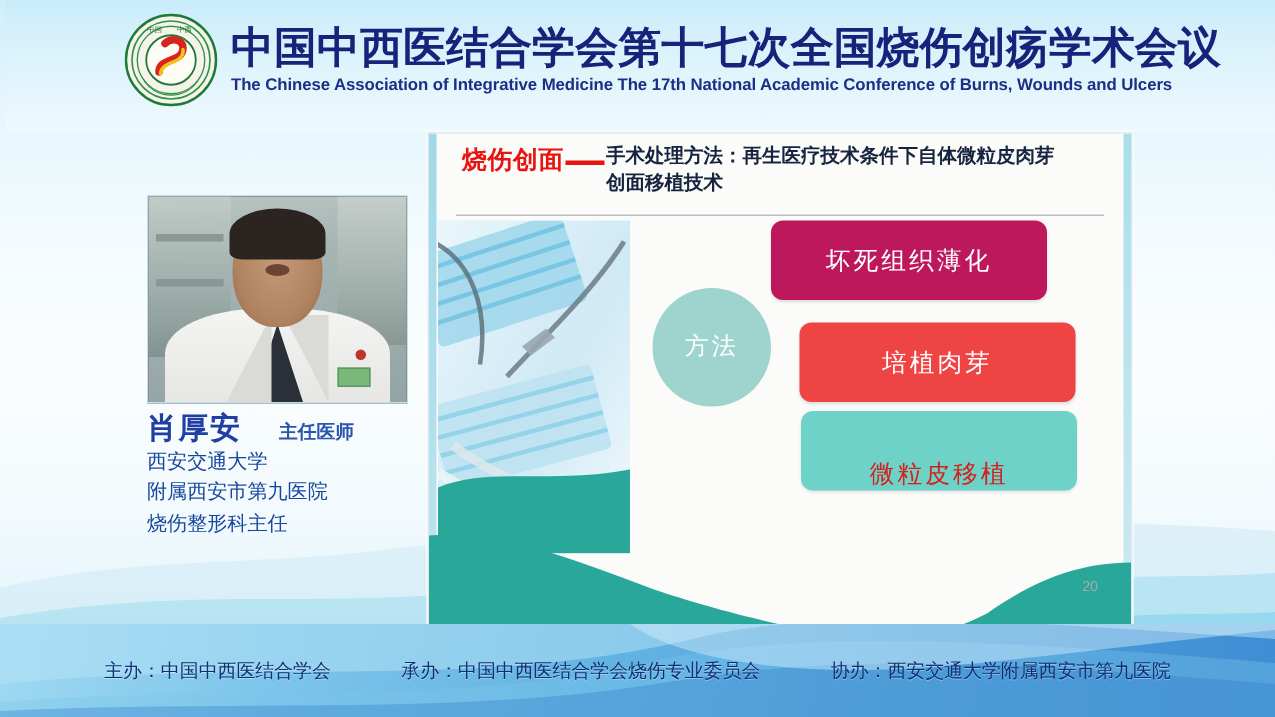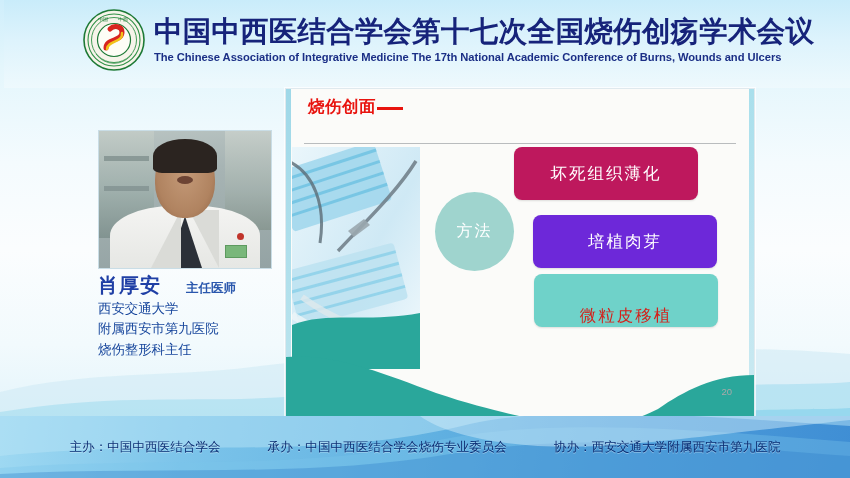--- a/index.html
+++ b/index.html
@@ -305,21 +305,21 @@
   }
   #flow-box-1 {
     left: 228px; top: 58px;
     width: 184px; height: 53px;
     background: #be185d;
   }
   #flow-box-1 .flow-box-label { color: #ffffff; }
   #flow-box-2 {
     left: 247px; top: 126px;
     width: 184px; height: 53px;
-    background: #6d28d9;
+    background: #ef4444;
   }
   #flow-box-2 .flow-box-label { color: #ffffff; }
   #flow-box-3 {
     left: 248px; top: 185px;
     width: 184px; height: 53px;
     background: #6fd2c9;
     align-items: flex-end;
   }
   #flow-box-3 .flow-box-label {
     color: #d4211b;
@@ -427,20 +427,21 @@
     <div class="presenter-line">烧伤整形科主任</div>
   </div>
 
   <div id="slide">
     <div id="slide-accent-left"></div>
     <div id="slide-accent-right"></div>
 
     <div id="slide-title-row">
       <span id="slide-kicker">烧伤创面</span>
       <span id="slide-dash"></span>
+      <span id="slide-subtitle">手术处理方法：再生医疗技术条件下自体微粒皮肉芽创面移植技术</span>
     </div>
     <div id="slide-divider"></div>
 
     <div id="slide-photo">
       <svg width="128" height="222" viewBox="0 0 128 222">
         <defs>
           <linearGradient id="maskg" x1="0" y1="0" x2="1" y2="1">
             <stop offset="0%" stop-color="#eaf6fb"></stop>
             <stop offset="55%" stop-color="#cfe9f5"></stop>
             <stop offset="100%" stop-color="#f3fafd"></stop>

